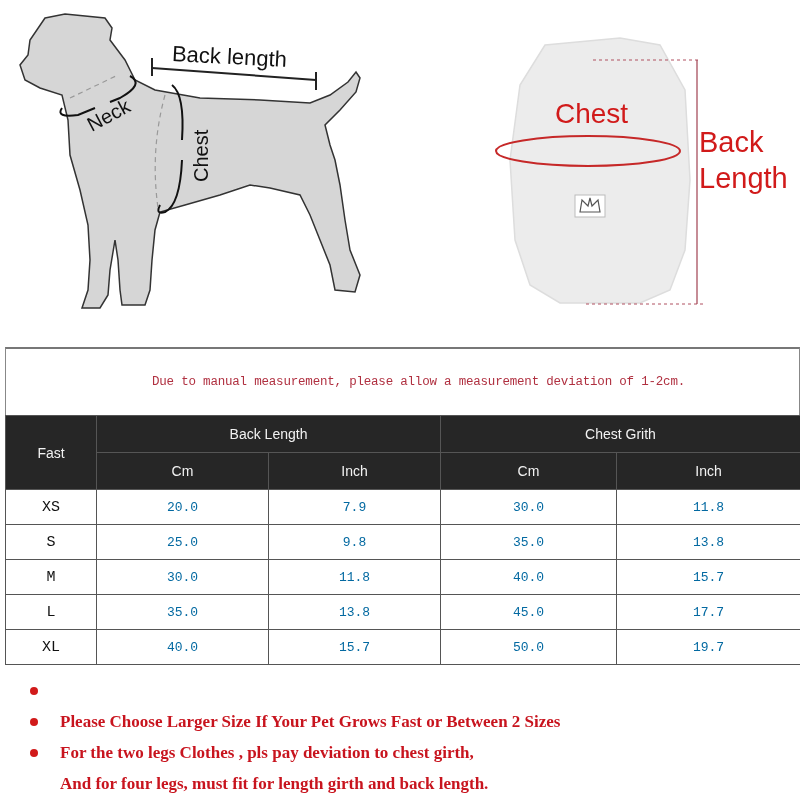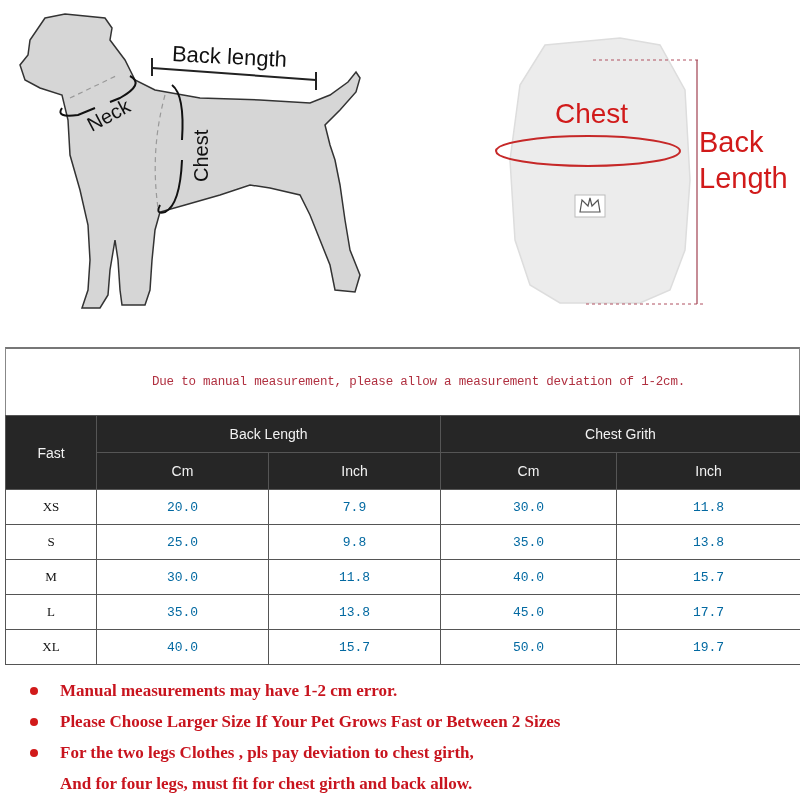--- a/index.html
+++ b/index.html
@@ -11,21 +11,21 @@
   .dog-chest { left: 174px; top: 150px; font-size: 20px; transform: rotate(-90deg); transform-origin: left top; }
   .vest-chest { position: absolute; left: 555px; top: 98px; font-size: 28px; color: #d11a1a; }
   .vest-back { position: absolute; left: 699px; top: 124px; font-size: 29px; color: #d11a1a; line-height: 36px; text-align: left; }
 
   .table-wrap { position: absolute; left: 5px; top: 347px; width: 795px; }
   .note-row { height: 66px; border-top: 2px solid #777; border-left: 1px solid #888; border-right: 1px solid #888; display: flex; align-items: center; justify-content: center; padding-left: 32px; }
   .note-text { font-family: "Liberation Mono", monospace; color: #b03040; font-size: 12.5px; letter-spacing: -0.2px; }
   table { border-collapse: collapse; width: 795px; table-layout: fixed; }
   th { background: #262626; color: #f2f2f2; font-weight: normal; font-size: 14px; border: 1px solid #555; height: 34px; }
   td { border: 1px solid #555; text-align: center; height: 32px; font-size: 13px; color: #333; }
-  td.size { font-family: Liberation Serif, serif; font-size: 13px; color: #111; }
+  td.size { font-family: Liberation Mono, monospace; font-size: 15px; color: #111; }
   td.val { font-family: "Liberation Mono", monospace; color: #0369a1; }
   .notes { position: absolute; left: 30px; top: 675px; }
   .note-item { display: flex; align-items: center; height: 31px; color: #c8141e; font-family: "Liberation Serif", serif; font-size: 17px; font-weight: bold; }
   .bullet { width: 8px; height: 8px; border-radius: 50%; background: #d11a1a; margin-right: 22px; }
   .nobullet { width: 8px; margin-right: 22px; }
 </style>
 </head>
 <body>
 
 <div class="illus">
@@ -127,27 +127,26 @@
         <td class="val">50.0</td>
         <td class="val">19.7</td>
       </tr>
     </tbody>
   </table>
 </div>
 
 <div class="notes">
   <div class="note-item">
     <span class="bullet"></span>
-    <span>Manual measurements may have 1-2 cm error.</span>
   </div>
   <div class="note-item">
     <span class="bullet"></span>
     <span>Please Choose Larger Size If Your Pet Grows Fast or Between 2 Sizes</span>
   </div>
   <div class="note-item">
     <span class="bullet"></span>
     <span>For the two legs Clothes , pls pay deviation to chest girth,</span>
   </div>
   <div class="note-item">
     <span class="nobullet"></span>
-    <span>And for four legs, must fit for chest girth and back allow.</span>
+    <span>And for four legs, must fit for length girth and back length.</span>
   </div>
 </div>
 
 </body></html>

